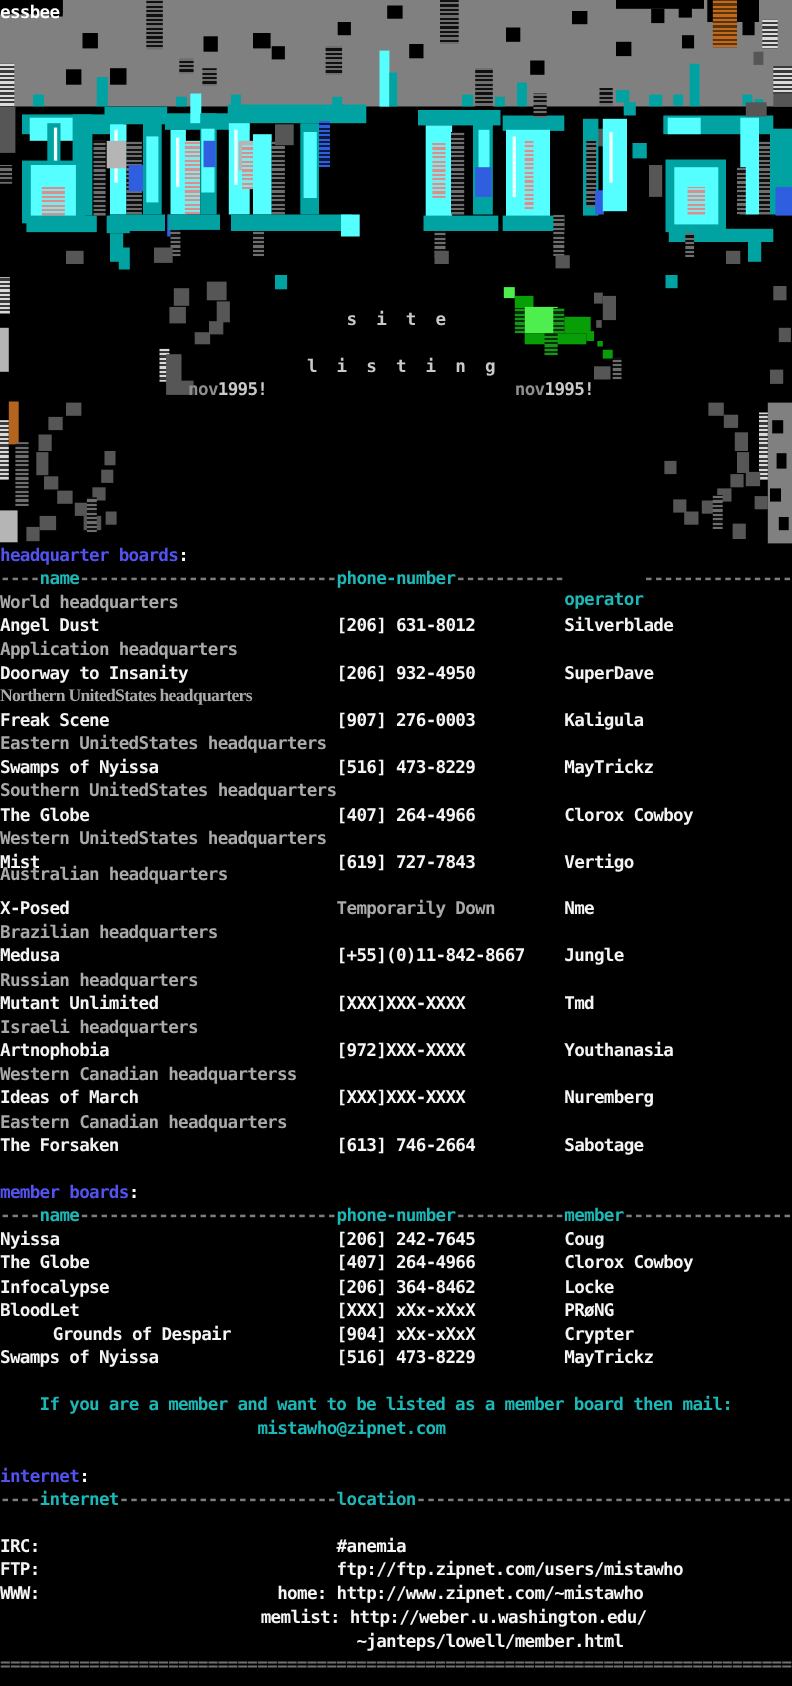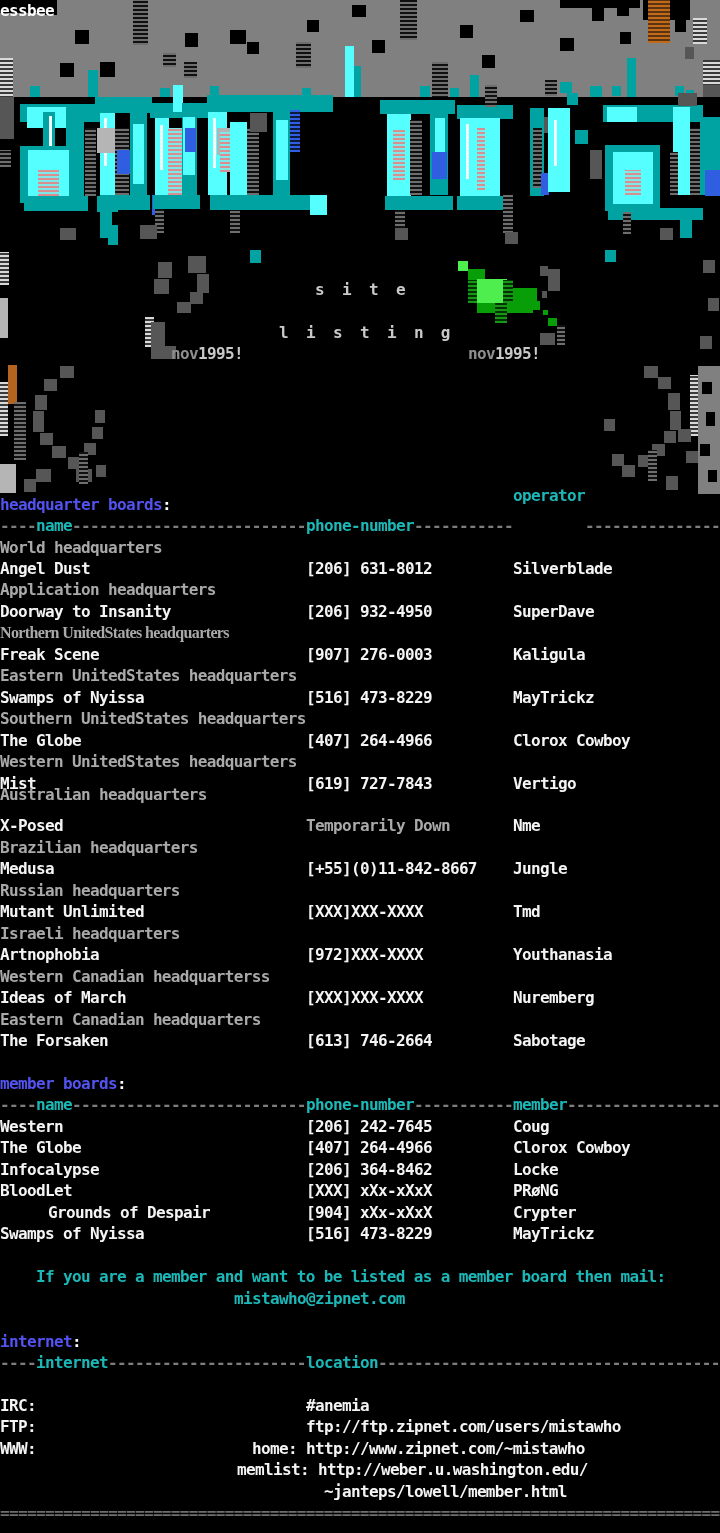--- a/index.html
+++ b/index.html
@@ -271,21 +271,21 @@
       <span class="seg s-si" style="left: 198px; top: 343.36px;">1995!</span>
       <span class="seg s-g2" style="left: 468px; top: 343.36px;">nov</span>
       <span class="seg s-si" style="left: 495px; top: 343.36px;">1995!</span>
       <span class="seg s-t" style="left: 0px; top: 493.58px;">headquarter boards</span>
       <span class="seg s-W" style="left: 162px; top: 493.58px;">:</span>
       <span class="seg s-d" style="left: 0px; top: 515.04px;">----</span>
       <span class="seg s-h" style="left: 36px; top: 515.04px;">name</span>
       <span class="seg s-d" style="left: 72px; top: 515.04px;">--------------------------</span>
       <span class="seg s-h" style="left: 306px; top: 515.04px;">phone-number</span>
       <span class="seg s-d" style="left: 414px; top: 515.04px;">-----------</span>
-      <span class="seg s-h" style="left: 513px; top: 485px;">operator</span>
+      <span class="seg s-h" style="left: 513px; top: 534px;">operator</span>
       <span class="seg s-d" style="left: 585px; top: 515.04px;">---------------</span>
       <span class="seg s-g" style="left: 0px; top: 536.5px;">World headquarters</span>
       <span class="seg s-w" style="left: 0px; top: 557.96px;">Angel Dust</span>
       <span class="seg s-w" style="left: 306px; top: 557.96px;">[206] 631-8012</span>
       <span class="seg s-w" style="left: 513px; top: 557.96px;">Silverblade</span>
       <span class="seg s-g" style="left: 0px; top: 579.42px;">Application headquarters</span>
       <span class="seg s-w" style="left: 0px; top: 600.88px;">Doorway to Insanity</span>
       <span class="seg s-w" style="left: 306px; top: 600.88px;">[206] 932-4950</span>
       <span class="seg s-w" style="left: 513px; top: 600.88px;">SuperDave</span>
       <span class="seg s-g" style="left: 0px; top: 622.34px; font-family: Liberation Serif, serif;">Northern UnitedStates headquarters</span>
@@ -330,21 +330,21 @@
       <span class="seg s-w" style="left: 513px; top: 1030.08px;">Sabotage</span>
       <span class="seg s-t" style="left: 0px; top: 1073px;">member boards</span>
       <span class="seg s-W" style="left: 117px; top: 1073px;">:</span>
       <span class="seg s-d" style="left: 0px; top: 1094.46px;">----</span>
       <span class="seg s-h" style="left: 36px; top: 1094.46px;">name</span>
       <span class="seg s-d" style="left: 72px; top: 1094.46px;">--------------------------</span>
       <span class="seg s-h" style="left: 306px; top: 1094.46px;">phone-number</span>
       <span class="seg s-d" style="left: 414px; top: 1094.46px;">-----------</span>
       <span class="seg s-h" style="left: 513px; top: 1094.46px;">member</span>
       <span class="seg s-d" style="left: 567px; top: 1094.46px;">-----------------</span>
-      <span class="seg s-w" style="left: 0px; top: 1115.92px;">Western</span>
+      <span class="seg s-w" style="left: 0px; top: 1115.92px;">Nyissa</span>
       <span class="seg s-w" style="left: 306px; top: 1115.92px;">[206] 242-7645</span>
       <span class="seg s-w" style="left: 513px; top: 1115.92px;">Coug</span>
       <span class="seg s-w" style="left: 0px; top: 1137.38px;">The Globe</span>
       <span class="seg s-w" style="left: 306px; top: 1137.38px;">[407] 264-4966</span>
       <span class="seg s-w" style="left: 513px; top: 1137.38px;">Clorox Cowboy</span>
       <span class="seg s-w" style="left: 0px; top: 1158.84px;">Infocalypse</span>
       <span class="seg s-w" style="left: 306px; top: 1158.84px;">[206] 364-8462</span>
       <span class="seg s-w" style="left: 513px; top: 1158.84px;">Locke</span>
       <span class="seg s-w" style="left: 0px; top: 1180.3px;">BloodLet</span>
       <span class="seg s-w" style="left: 306px; top: 1180.3px;">[XXX] xXx-xXxX</span>

